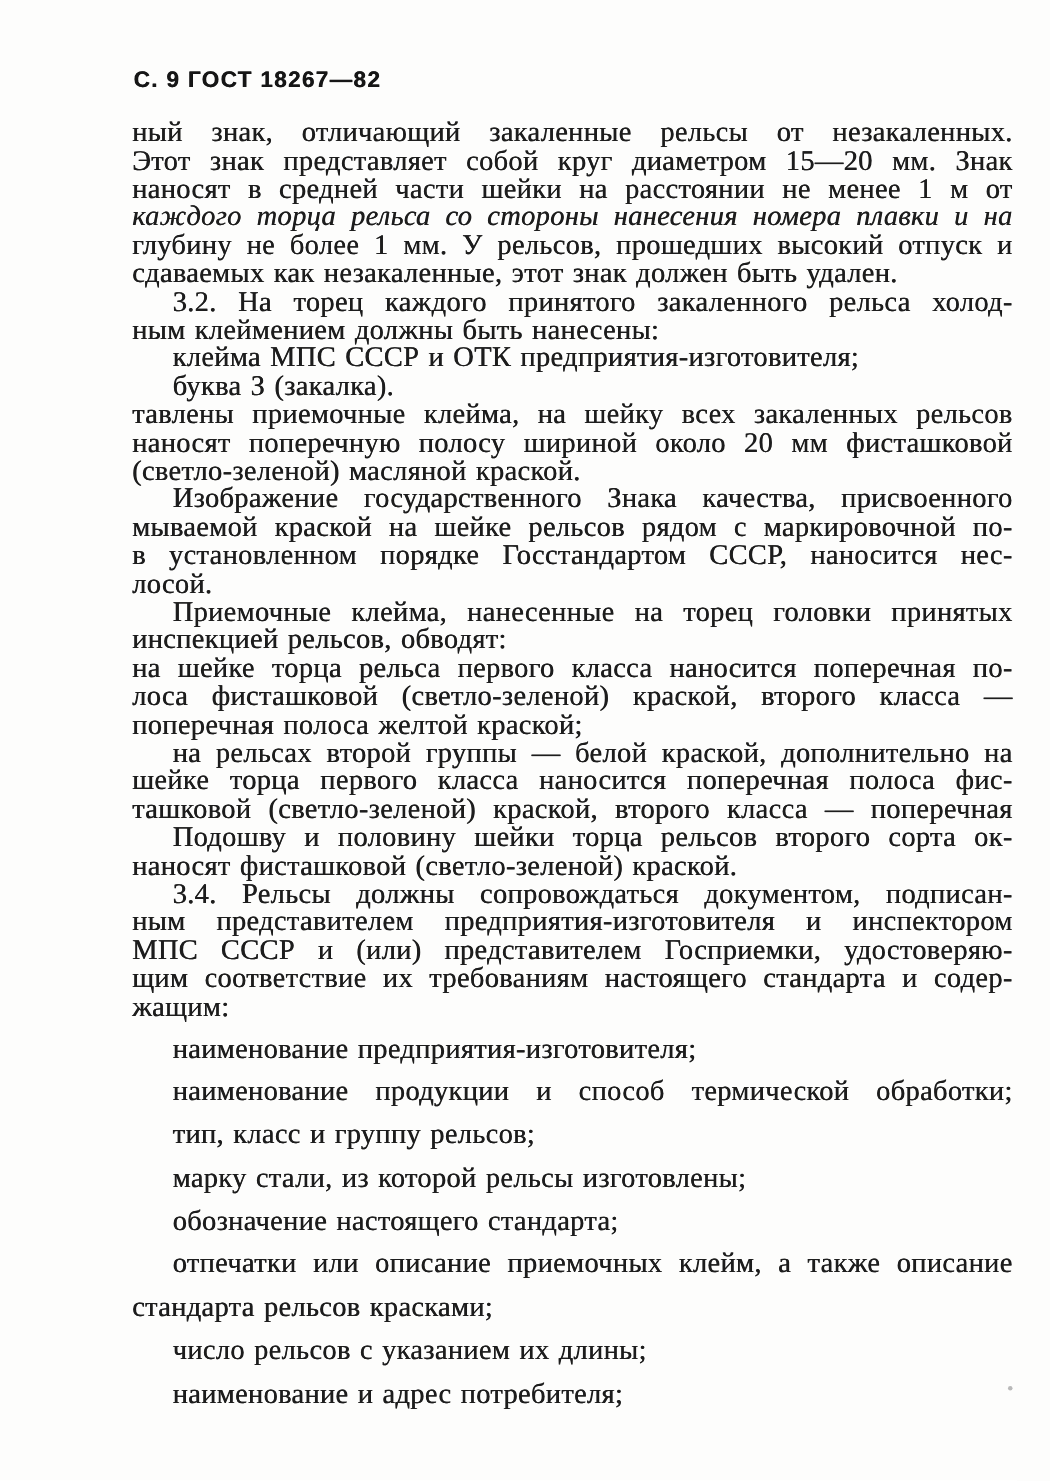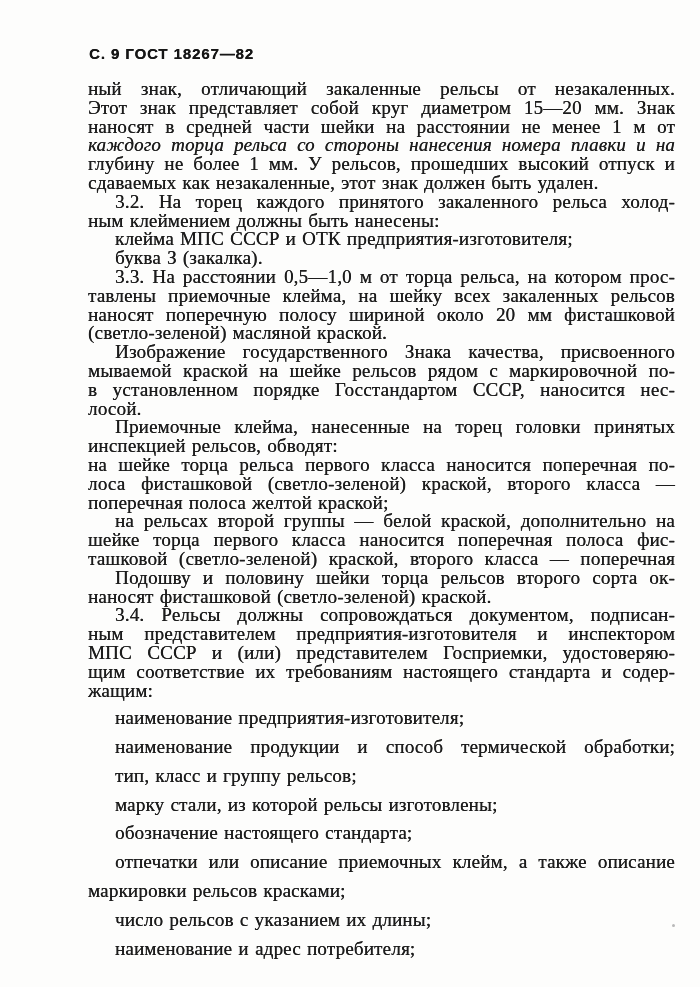--- a/index.html
+++ b/index.html
@@ -63,21 +63,20 @@
       <div class="line j">ный знак, отличающий закаленные рельсы от незакаленных.</div>
       <div class="line j">Этот знак представляет собой круг диаметром 15—20 мм. Знак</div>
       <div class="line j">наносят в средней части шейки на расстоянии не менее 1 м от</div>
       <div class="line j it">каждого торца рельса со стороны нанесения номера плавки и на</div>
       <div class="line j">глубину не более 1 мм. У рельсов, прошедших высокий отпуск и</div>
       <div class="line">сдаваемых как незакаленные, этот знак должен быть удален.</div>
       <div class="line j ind">3.2. На торец каждого принятого закаленного рельса холод-</div>
       <div class="line">ным клеймением должны быть нанесены:</div>
       <div class="line ind">клейма МПС СССР и ОТК предприятия-изготовителя;</div>
       <div class="line ind">буква З (закалка).</div>
-      <div class="line j ind">3.3. На расстоянии 0,5—1,0 м от торца рельса, на котором прос-</div>
       <div class="line j">тавлены приемочные клейма, на шейку всех закаленных рельсов</div>
       <div class="line j">наносят поперечную полосу шириной около 20 мм фисташковой</div>
       <div class="line">(светло-зеленой) масляной краской.</div>
       <div class="line j ind">Изображение государственного Знака качества, присвоенного</div>
       <div class="line j">мываемой краской на шейке рельсов рядом с маркировочной по-</div>
       <div class="line j">в установленном порядке Госстандартом СССР, наносится нес-</div>
       <div class="line">лосой.</div>
       <div class="line j ind">Приемочные клейма, нанесенные на торец головки принятых</div>
       <div class="line">инспекцией рельсов, обводят:</div>
       <div class="line j">на шейке торца рельса первого класса наносится поперечная по-</div>
@@ -92,19 +91,19 @@
       <div class="line j">ным представителем предприятия-изготовителя и инспектором</div>
       <div class="line j">МПС СССР и (или) представителем Госприемки, удостоверяю-</div>
       <div class="line j">щим соответствие их требованиям настоящего стандарта и содер-</div>
       <div class="line">жащим:</div>
       <div class="line ind list">наименование предприятия-изготовителя;</div>
       <div class="line j ind list">наименование продукции и способ термической обработки;</div>
       <div class="line ind list">тип, класс и группу рельсов;</div>
       <div class="line ind list">марку стали, из которой рельсы изготовлены;</div>
       <div class="line ind list">обозначение настоящего стандарта;</div>
       <div class="line j ind list gap">отпечатки или описание приемочных клейм, а также описание</div>
-      <div class="line list">маркировки рельсов красками;</div>
+      <div class="line list">стандарта рельсов красками;</div>
       <div class="line ind list">число рельсов с указанием их длины;</div>
       <div class="line ind list">наименование и адрес потребителя;</div>
     </div>
 
   <div class="speck"></div>
 </div>
 
 </body></html>

